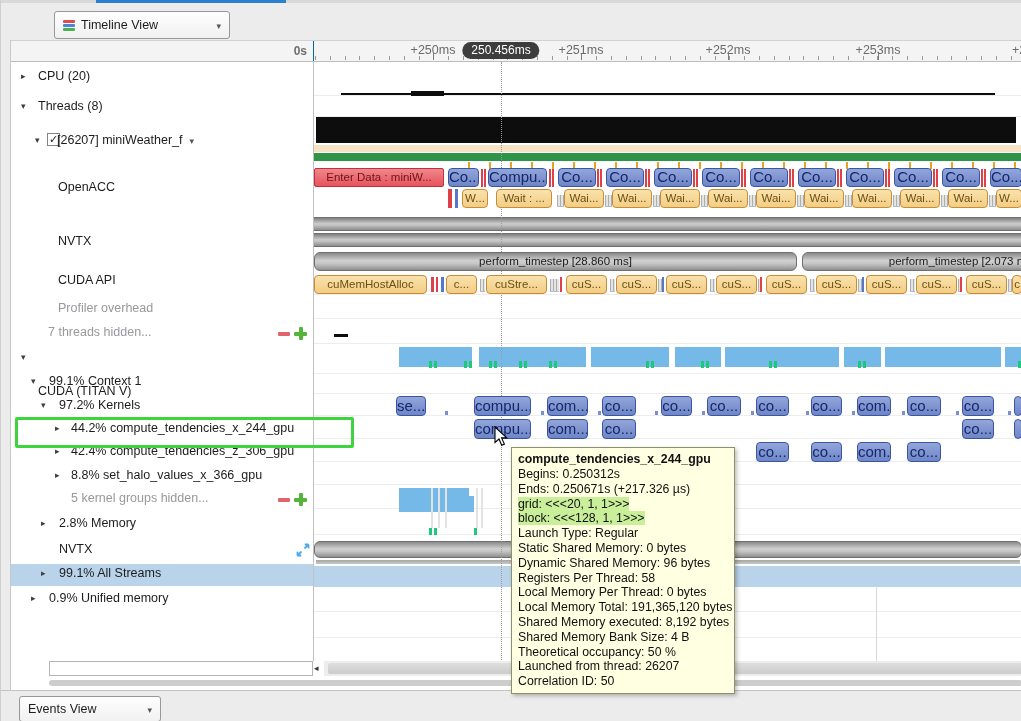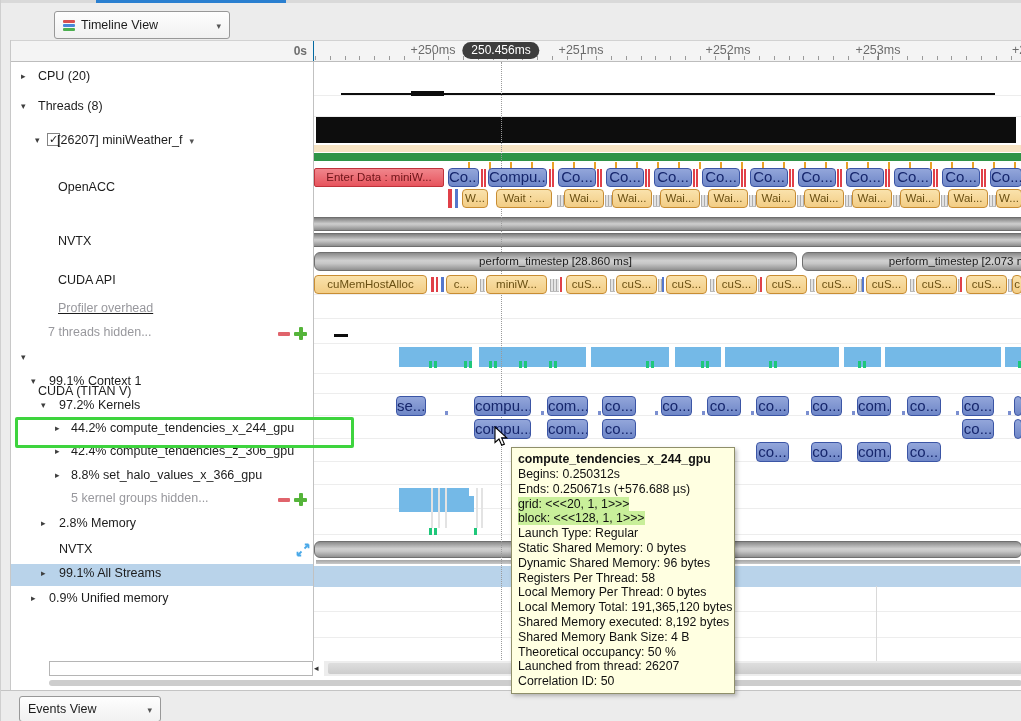--- a/index.html
+++ b/index.html
@@ -195,21 +195,21 @@
       <div class="s-row" style="top: 116px;">
         <span class="lblgrp" style="left: 47px;"><span>OpenACC</span></span>
       </div>
       <div class="s-row" style="top: 170px;">
         <span class="lblgrp" style="left: 47px;"><span>NVTX</span></span>
       </div>
       <div class="s-row" style="top: 209px;">
         <span class="lblgrp" style="left: 47px;"><span>CUDA API</span></span>
       </div>
       <div class="s-row" style="top: 237px;">
-        <span class="lblgrp" style="left: 47px; text-decoration: underline;"><span class="muted">Profiler overhead</span></span>
+        <span class="lblgrp" style="left: 47px;"><span class="muted">Profiler overhead</span></span>
       </div>
       <div class="s-row" style="top: 261px;">
         <span class="lblgrp" style="left: 37px;"><span class="muted">7 threads hidden...</span></span>
         <span class="mp">
           <span class="minus"></span>
           <span class="plus"></span>
         </span>
       </div>
       <div class="s-row" style="top: 286px;">
         <span class="arrow" style="left: 10px;">▾</span>
@@ -411,21 +411,21 @@
       <div class="pi noise" style="left: 596px; top: 217px; width: 5px; height: 13px;"></div>
       <div class="pi noise" style="left: 644px; top: 217px; width: 4px; height: 13px;"></div>
       <div class="pi noise" style="left: 694px; top: 217px; width: 4px; height: 13px;"></div>
       <div class="pi tickr" style="left: 246px; top: 215px; width: 2px; height: 15px;"></div>
       <div class="pi tickr" style="left: 446px; top: 215px; width: 2px; height: 15px;"></div>
       <div class="pi tickr" style="left: 646px; top: 215px; width: 2px; height: 15px;"></div>
       <div class="pi tickb" style="left: 348px; top: 215px; width: 2px; height: 15px;"></div>
       <div class="pi tickb" style="left: 548px; top: 215px; width: 2px; height: 15px;"></div>
       <div class="pi tanbar" style="left: 0px; top: 213px; width: 113px; height: 19px; line-height: 16px;">cuMemHostAlloc</div>
       <div class="pi tanbar" style="left: 132px; top: 213px; width: 31px; height: 19px; line-height: 16px;">c...</div>
-      <div class="pi tanbar" style="left: 172px; top: 213px; width: 61px; height: 19px; line-height: 16px;">miniW...</div>
+      <div class="pi tanbar" style="left: 172px; top: 213px; width: 61px; height: 19px; line-height: 16px;">cuStre...</div>
       <div class="pi tanbar" style="left: 252px; top: 213px; width: 41px; height: 19px; line-height: 16px;">cuS...</div>
       <div class="pi tanbar" style="left: 302px; top: 213px; width: 41px; height: 19px; line-height: 16px;">cuS...</div>
       <div class="pi tanbar" style="left: 352px; top: 213px; width: 41px; height: 19px; line-height: 16px;">cuS...</div>
       <div class="pi tanbar" style="left: 402px; top: 213px; width: 41px; height: 19px; line-height: 16px;">cuS...</div>
       <div class="pi tanbar" style="left: 452px; top: 213px; width: 41px; height: 19px; line-height: 16px;">cuS...</div>
       <div class="pi tanbar" style="left: 502px; top: 213px; width: 41px; height: 19px; line-height: 16px;">cuS...</div>
       <div class="pi tanbar" style="left: 552px; top: 213px; width: 41px; height: 19px; line-height: 16px;">cuS...</div>
       <div class="pi tanbar" style="left: 602px; top: 213px; width: 41px; height: 19px; line-height: 16px;">cuS...</div>
       <div class="pi tanbar" style="left: 652px; top: 213px; width: 41px; height: 19px; line-height: 16px;">cuS...</div>
       <div class="pi tanbar" style="left: 698px; top: 213px; width: 10px; height: 19px; line-height: 16px;">c</div>
@@ -485,21 +485,21 @@
       <div class="pi tickg" style="left: 120px; top: 466px; width: 3px; height: 7px;"></div>
       <div class="pi tickg" style="left: 160px; top: 466px; width: 3px; height: 7px;"></div>
     </div>
 
   <div class="green-box"></div>
 
   <div class="tooltip">
     <div class="tt-title">compute_tendencies_x_244_gpu</div>
     <div id="tt-lines">
         <div class="tt-line"><span>Begins: 0.250312s</span></div>
-        <div class="tt-line"><span>Ends: 0.250671s (+576.688 µs)</span></div>
+        <div class="tt-line"><span>Ends: 0.250671s (+217.326 µs)</span></div>
         <div class="tt-line"><span class="hl">grid:  &lt;&lt;&lt;20, 1, 1&gt;&gt;&gt;</span></div>
         <div class="tt-line"><span class="hl">block: &lt;&lt;&lt;128, 1, 1&gt;&gt;&gt;</span></div>
         <div class="tt-line"><span>Launch Type: Regular</span></div>
         <div class="tt-line"><span>Static Shared Memory: 0 bytes</span></div>
         <div class="tt-line"><span>Dynamic Shared Memory: 96 bytes</span></div>
         <div class="tt-line"><span>Registers Per Thread: 58</span></div>
         <div class="tt-line"><span>Local Memory Per Thread: 0 bytes</span></div>
         <div class="tt-line"><span>Local Memory Total: 191,365,120 bytes</span></div>
         <div class="tt-line"><span>Shared Memory executed: 8,192 bytes</span></div>
         <div class="tt-line"><span>Shared Memory Bank Size: 4 B</span></div>

